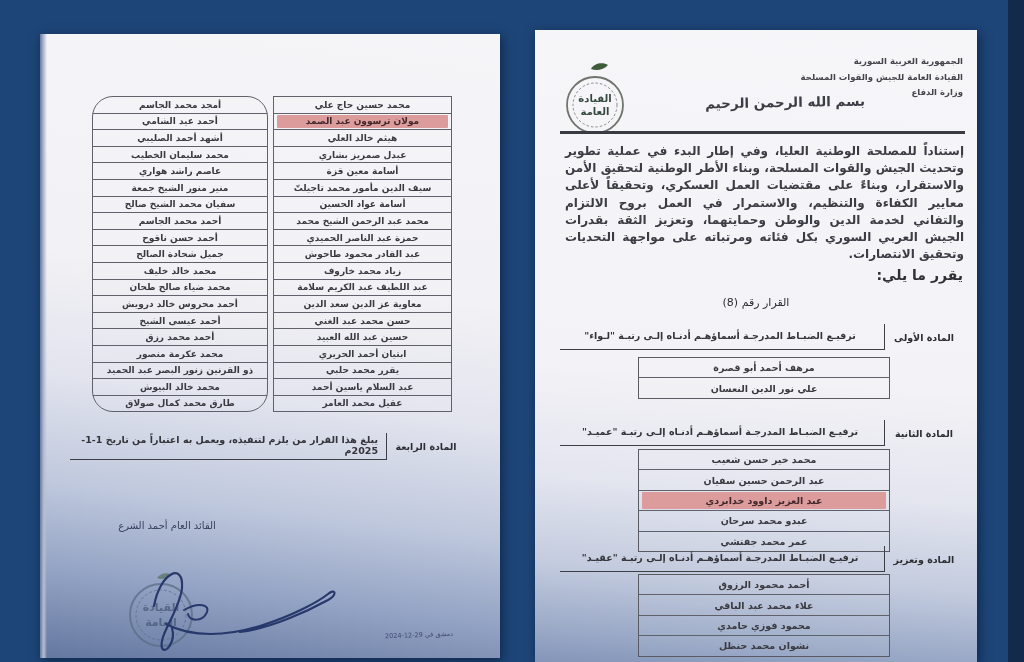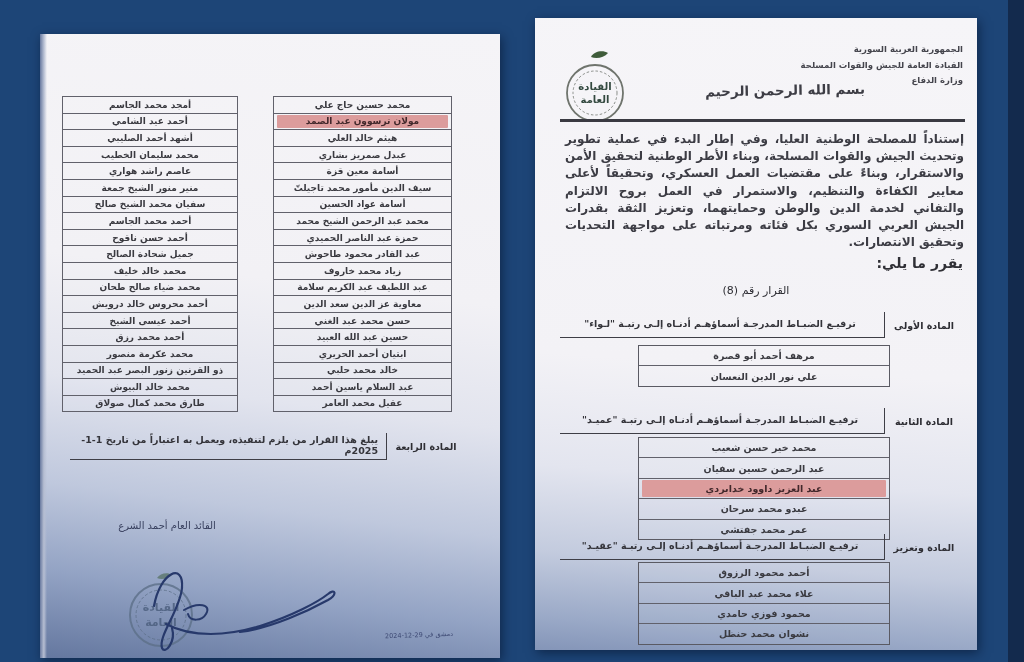--- a/index.html
+++ b/index.html
@@ -9,21 +9,21 @@
 
   .page{position:absolute;direction:rtl;}
   .page-left{left:40px;top:34px;width:460px;height:624px;
     background:linear-gradient(187deg,#f5f4f7 0%,#f2f1f5 40%,#e2e4ee 58%,#bfc8dd 74%,#93a3c4 87%,#64779f 100%);
     box-shadow:2px 3px 10px rgba(4,14,38,.55);}
   .page-left-edge{position:absolute;left:0;top:0;bottom:0;width:7px;
     background:linear-gradient(90deg,#68799f,#b6bed2 55%,rgba(246,245,248,0));}
 
   .col{position:absolute;top:62px;border:1px solid #61616b;background:rgba(255,255,255,.06);}
   .col-right{right:48px;width:177px;}
-  .col-left{left:22px;width:174px;}
+  .col-left{left:52px;width:174px;border-radius:21px;}
   .name-cell{position:relative;height:15.6px;border-top:1px solid #61616b;font-size:9px;font-weight:bold;
     color:#3a3a40;display:flex;align-items:center;justify-content:center;overflow:hidden;}
   .name-cell:first-child{border-top:none;}
   .cell-inner{display:flex;align-items:center;justify-content:center;width:100%;height:100%;}
   .hl .cell-inner{width:calc(100% - 6px);height:calc(100% - 3px);background:#dc9c9c;color:#42282b;border-radius:1px;}
 
   .article-row{position:absolute;display:flex;direction:rtl;align-items:stretch;}
   .article-label{width:78px;display:flex;align-items:center;justify-content:center;
     font-size:9.5px;font-weight:bold;color:#2d2d33;flex:0 0 auto;}
   .article-text{flex:1;display:flex;align-items:center;justify-content:center;
@@ -32,21 +32,21 @@
   .a4{right:35px;left:30px;top:399px;height:27px;}
   .a4 .article-text{justify-content:flex-start;}
 
   .sig-title{position:absolute;left:64px;top:486px;width:126px;font-size:10px;font-weight:normal;
     color:#39415f;text-align:center;direction:rtl;}
   .sig-seal{position:absolute;left:84px;top:536px;width:74px;height:80px;opacity:.8;}
   .sig-scribble{position:absolute;left:92px;top:510px;width:218px;height:112px;}
   .date-note{position:absolute;left:345px;top:597px;font-size:6.5px;color:#3e4a74;
     transform:rotate(-2deg);direction:rtl;letter-spacing:.3px;}
 
-  .page-right{left:535px;top:18px;width:442px;height:632px;
+  .page-right{left:535px;top:30px;width:442px;height:632px;
     background:linear-gradient(184deg,#f6f5f8 0%,#f3f2f6 55%,#e3e5ef 72%,#c3cbde 85%,#9aa9c7 95%,#8495b8 100%);
     box-shadow:2px 3px 10px rgba(4,14,38,.55);}
   .rp-header-lines{position:absolute;top:24px;right:14px;text-align:right;font-size:8.5px;
     font-weight:bold;color:#45454d;line-height:15.5px;}
   .rp-seal{position:absolute;left:28px;top:30px;width:64px;height:80px;}
   .bismillah{position:absolute;top:64px;left:168px;width:164px;text-align:center;font-size:13.5px;
     font-weight:bold;color:#3d3d45;transform:rotate(-1deg);}
   .rule{position:absolute;top:101px;left:25px;right:12px;height:2.5px;background:#3a3a42;}
   .intro{position:absolute;top:113px;right:13px;left:30px;font-size:12px;font-weight:600;
     color:#3c3c44;line-height:17.2px;text-align:justify;text-align-last:right;}
@@ -113,21 +113,21 @@
         <div class="name-cell">
           <span class="cell-inner">حسن محمد عبد الغني</span>
         </div>
         <div class="name-cell">
           <span class="cell-inner">حسين عبد الله العبيد</span>
         </div>
         <div class="name-cell">
           <span class="cell-inner">ابتيان أحمد الحريري</span>
         </div>
         <div class="name-cell">
-          <span class="cell-inner">خالد محمد حلبي</span>
+          <span class="cell-inner">يقرر محمد حلبي</span>
         </div>
         <div class="name-cell">
           <span class="cell-inner">عبد السلام ياسين أحمد</span>
         </div>
         <div class="name-cell">
           <span class="cell-inner">عقيل محمد العامر</span>
         </div>
       </div>
     <div class="col col-left" id="col-left">
         <div class="name-cell">

